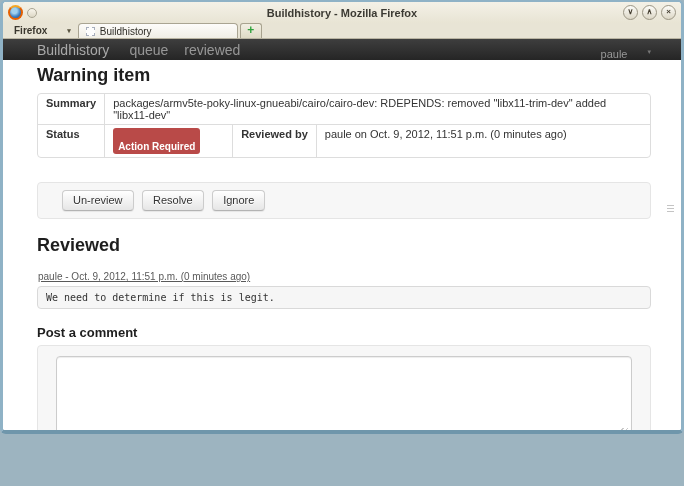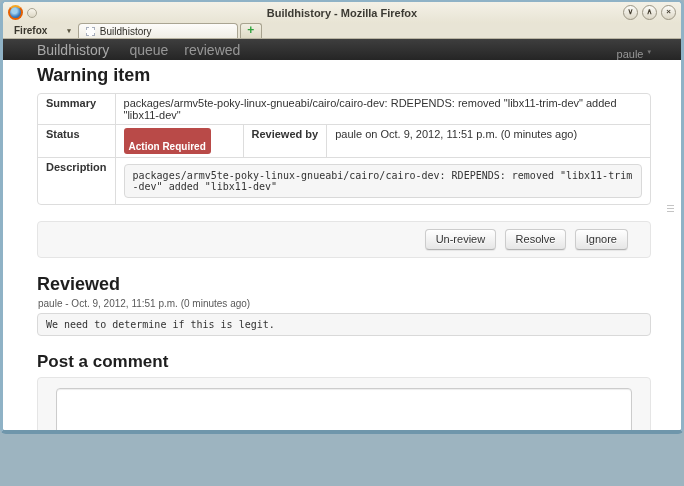--- a/index.html
+++ b/index.html
@@ -65,21 +65,21 @@
   
   .viewport { flex:1; background:#fff; display:flex; flex-direction:column; position:relative; }
 
   .navbar {
     height:21px; flex:0 0 21px;
     background:linear-gradient(#3e3e3e,#252525);
     display:flex; align-items:center; padding:0 30px 0 34px;
   }
   .brand { font-size:14px; color:#a9a9a9; margin-right:20px; }
   .nav-link { font-size:14px; color:#979797; margin-right:16px; }
-  .user-menu { margin-left:auto; font-size:11px; color:#979797; display:flex; align-items:flex-start; gap:4px;margin-top:8px; }
+  .user-menu { margin-left:auto; font-size:11px; color:#979797; display:flex; align-items:flex-start; gap:20px;margin-top:8px; }
   .user-menu .caret { font-size:7px; color:#777; }
 
   .content { flex:1; padding:2px 30px 0 34px; display:flex; flex-direction:column; color:#333; }
 
   h1.page-h { font-size:18px; margin:3px 0 7px; color:#1e1e1e; letter-spacing:0; }
 
   .details-wrap { border:1px solid #ddd; border-radius:4px; }
   table.details { width:100%; border-collapse:separate; border-spacing:0; font-size:11px; }
   .details th, .details td { padding:3px 8px; text-align:left; vertical-align:top; border-left:1px solid #ddd; border-top:1px solid #ddd; }
   .details tr > *:first-child { border-left:none; }
@@ -95,35 +95,35 @@
   }
 
   pre.codebox {
     margin:3px 0; padding:5px 8px;
     background:#f6f6f6; border:1px solid #d9d9d9; border-radius:4px;
     font-family:"DejaVu Sans Mono", monospace; font-size:10px; color:#333;
     white-space:pre-wrap; word-break:break-all;
   }
 
   .well { background:#f7f7f7; border:1px solid #e5e5e5; border-radius:4px; }
-  .well.actions { margin-top:16px; padding:7px 18px;text-align:right; }
+  .well.actions { margin-top:24px; padding:7px 24px; }
 
   .btn {
     display:inline-block; padding:3px 10px 4px; margin-right:4px;
     background:linear-gradient(#ffffff,#e6e6e6);
     border:1px solid #ccc; border-bottom-color:#b3b3b3; border-radius:4px;
     font-size:11px; color:#333; text-shadow:0 1px 0 #fff;
     box-shadow:inset 0 1px 0 rgba(255,255,255,.45), 0 1px 1px rgba(0,0,0,.07);
   }
 
   h2.comments-h { font-size:18px; margin:16px 0 3px; color:#1e1e1e; }
-  .byline { font-size:10px; color:#595959; margin:0 0 4px 1px; }
+  .byline { font-size:10px; color:#595959; margin:12px 0 4px 1px;text-decoration:underline; }
   pre.comment-body { margin:0 0 6px; }
 
-  h3.post-h { font-size:17px; margin:10px 0 5px; color:#1e1e1e; }
+  h3.post-h { font-size:13px; margin:10px 0 5px; color:#1e1e1e; }
   .well.post { padding:10px 18px; }
   .textarea-wrap { position:relative; }
   textarea.comment-input {
     display:block; width:100%; height:84px; resize:both;
     border:1px solid #ccc; border-radius:4px; padding:4px 6px;
     font-family:"Liberation Sans", sans-serif; font-size:11px; color:#333;
     box-shadow:inset 0 1px 1px rgba(0,0,0,.075); outline:none; background:#fff;
   }
   .resize-grip { position:absolute; right:3px; bottom:3px; width:9px; height:9px;
     background:repeating-linear-gradient(135deg, transparent 0 2px, #c9c9c9 2px 3px);
@@ -185,26 +185,20 @@
             <td colspan="3">packages/armv5te-poky-linux-gnueabi/cairo/cairo-dev: RDEPENDS: removed "libx11-trim-dev" added "libx11-dev"</td>
           </tr>
           <tr>
             <th class="lbl">Status</th>
             <td class="badge-cell">
               <span class="badge-important">Action Required</span>
             </td>
             <th class="rev">Reviewed by</th>
             <td>paule on Oct. 9, 2012, 11:51 p.m. (0 minutes ago)</td>
           </tr>
-          <tr>
-            <th class="lbl">Description</th>
-            <td colspan="3">
-              <pre class="codebox">packages/armv5te-poky-linux-gnueabi/cairo/cairo-dev: RDEPENDS: removed "libx11-trim-dev" added "libx11-dev"</pre>
-            </td>
-          </tr>
         </tbody>
           </table>
       </div>
 
       <div class="well actions">
         <span class="btn">Un-review</span>
         <span class="btn">Resolve</span>
         <span class="btn">Ignore</span>
       </div>
 

